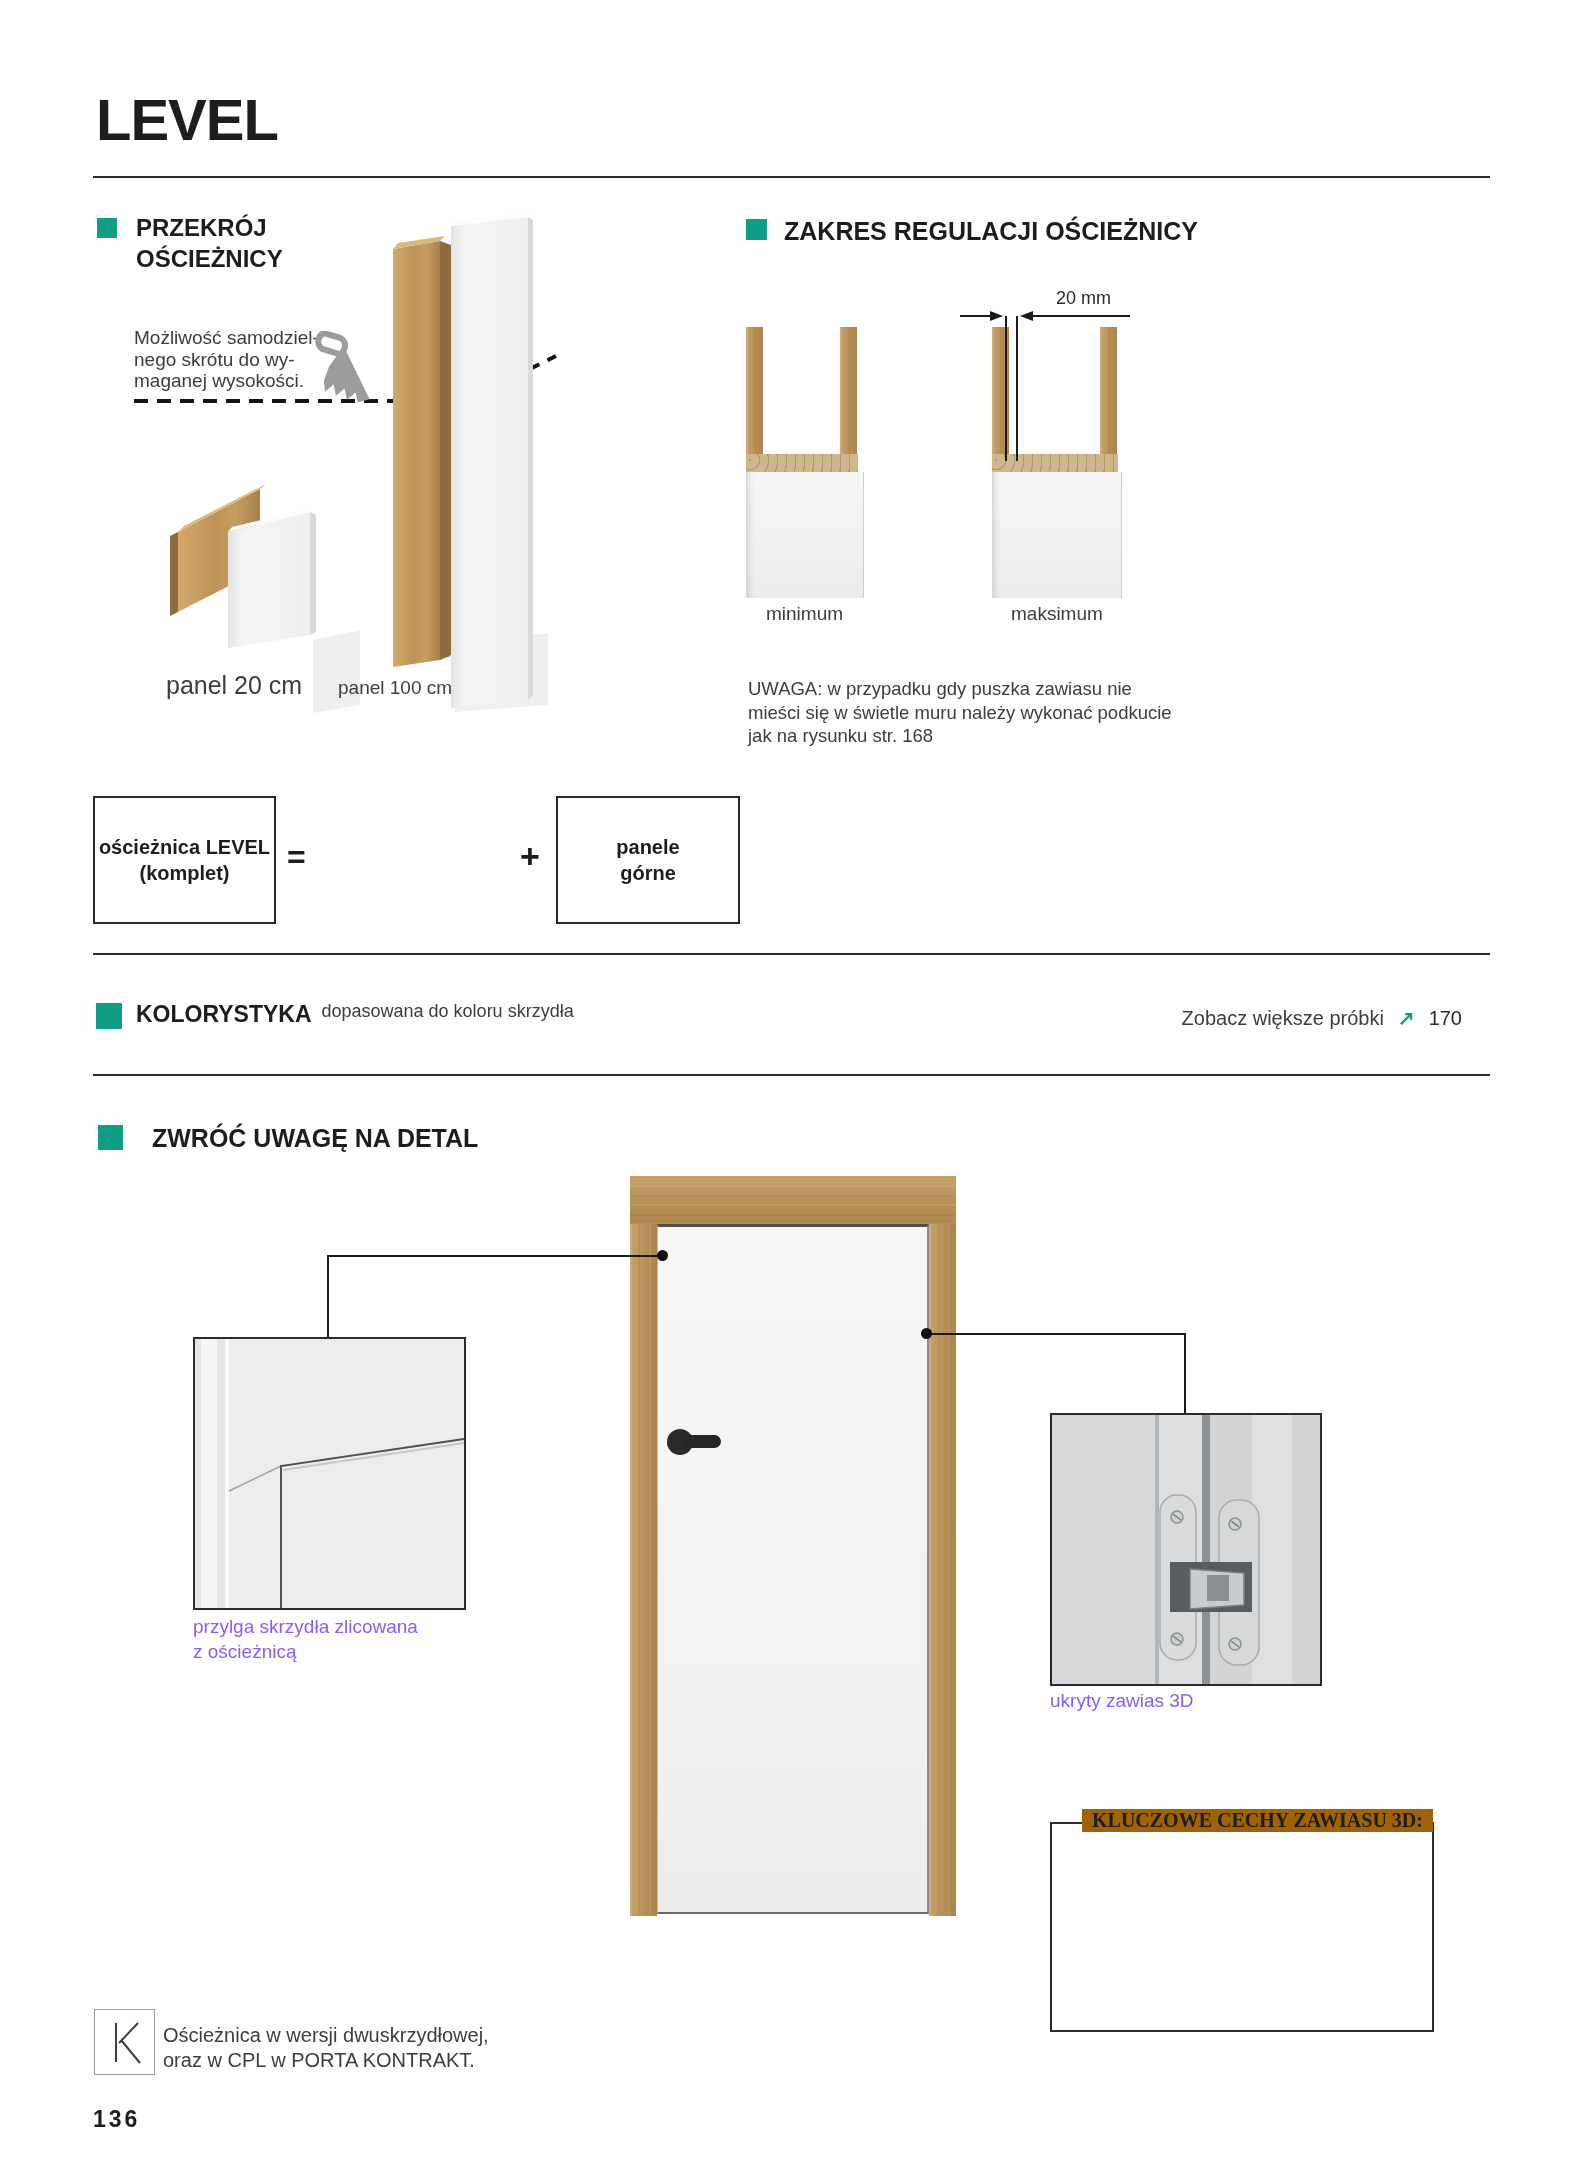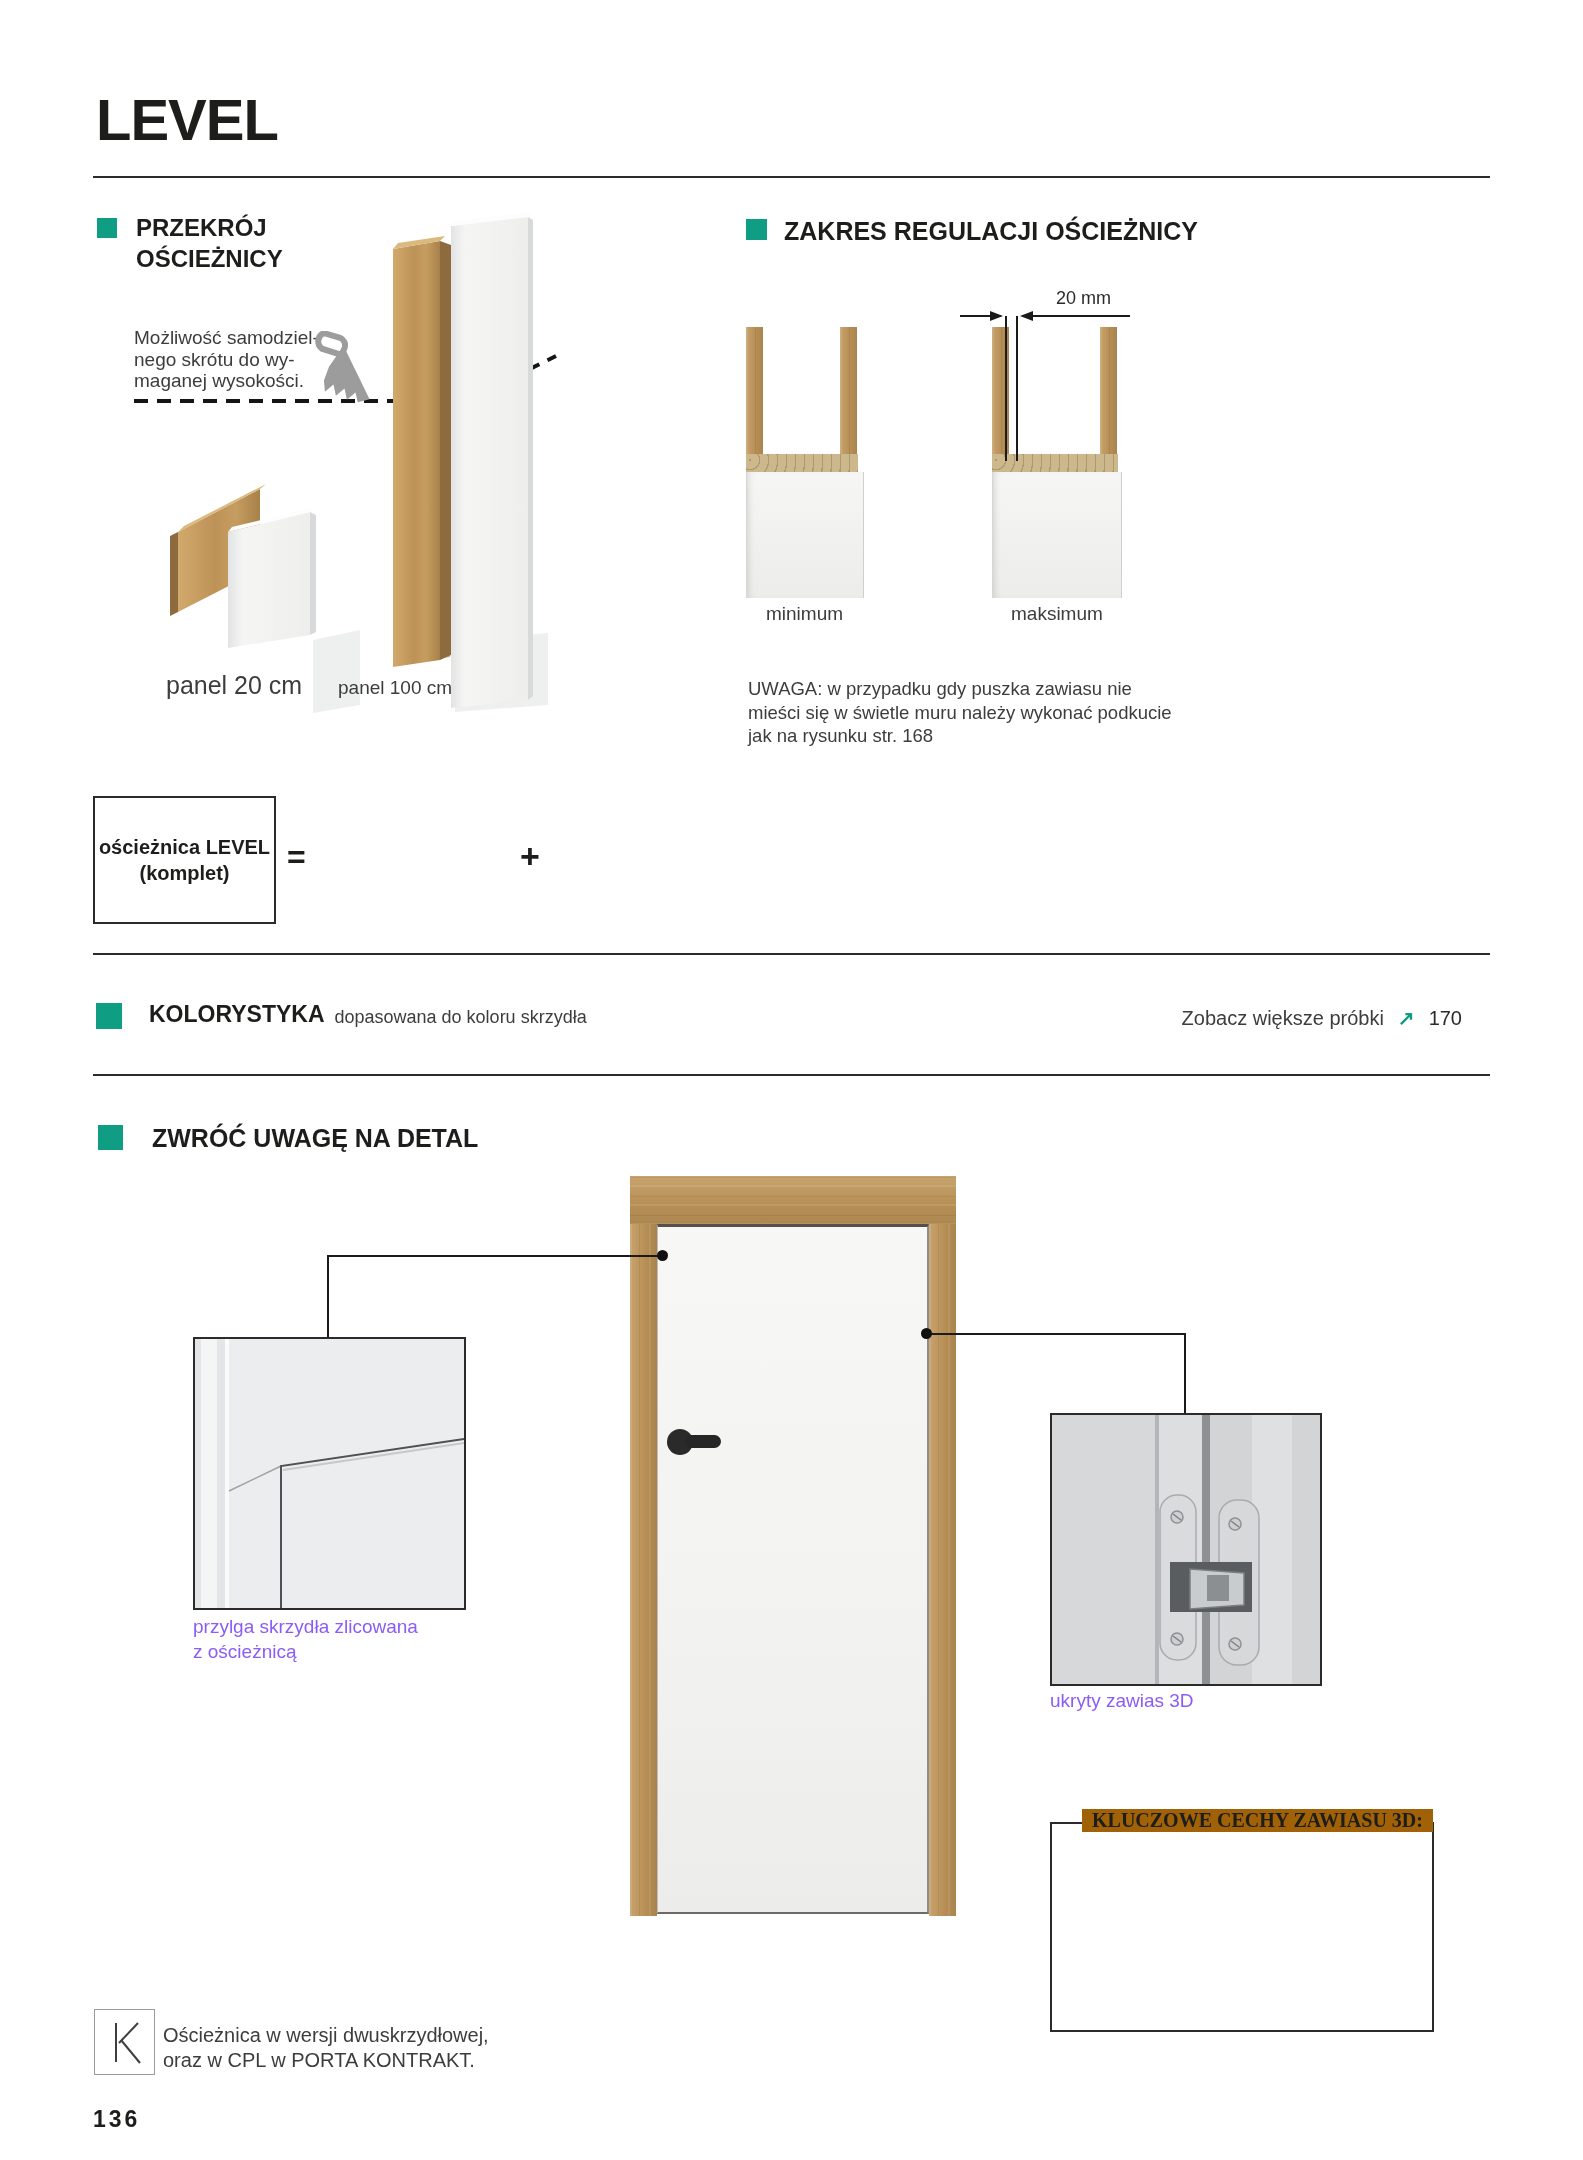--- a/index.html
+++ b/index.html
@@ -26,21 +26,21 @@
   .cdot{position:absolute;width:11px;height:11px;border-radius:50%;background:#111;}
   .detail-box{position:absolute;border:2px solid #2b2b2b;background:#ecedee;overflow:hidden;}
   .feat-box{position:absolute;border:2px solid #2b2b2b;background:#fff;}
   .feat-title{position:absolute;background:#a16207;padding:0 10px;font-weight:bold;font-size:20px;color:#1d1d1b;white-space:nowrap;font-family:Liberation Serif, serif;}
   .feat-lines{position:absolute;font-size:19px;line-height:22.5px;color:#3d3d3d;}
   .feat-lines .cont{padding-left:11px;}
   .cap{position:absolute;font-size:19px;line-height:25px;color:#8b5cf6;}
   .kbox{position:absolute;border:1.5px solid #9a9a9a;background:#fff;}
   .pagenum{position:absolute;font-weight:bold;font-size:23px;letter-spacing:3px;color:#1d1d1b;}
   .link-row{position:absolute;display:flex;align-items:center;font-size:20px;color:#3d3d3d;cursor:pointer;}
-  .kol-row{position:absolute;display:flex;align-items:flex-end;margin-left:13px;}
+  .kol-row{position:absolute;display:flex;align-items:flex-start;}
 </style>
 </head>
 <body>
 
 <div class="page">
 
   <div class="h1" style="left:96px;top:86px;">LEVEL</div>
   <div class="rule" style="top:176px;"></div>
 
   <div class="sq" style="left:97px;top:218px;width:20px;height:20px;"></div>
@@ -135,20 +135,24 @@
     <div>mieści się w świetle muru należy wykonać podkucie</div>
     <div>jak na rysunku str. 168</div>
   </div>
 
   <div class="fbox" style="left:93px;top:796px;width:179px;height:124px;">
     <div>ościeżnica LEVEL</div>
     <div>(komplet)</div>
   </div>
   <div class="op" style="left:287px;top:839px;font-size:32px;">=</div>
   <div class="op" style="left:520px;top:837px;font-size:34px;">+</div>
+  <div class="fbox" style="left:556px;top:796px;width:180px;height:124px;">
+    <div>panele</div>
+    <div>górne</div>
+  </div>
 
   <div class="rule" style="top:953px;"></div>
   <div class="sq" style="left:96px;top:1003px;width:26px;height:26px;"></div>
   <div class="kol-row" style="left:136px;top:1001px;">
     <span class="h2" style="position:static;font-size:23px;">KOLORYSTYKA</span>
     <span style="font-size:18px;color:#3d3d3d;margin-left:10px;">dopasowana do koloru skrzydła</span>
   </div>
   <div class="link-row" style="top:1006px;right:121px;">
     <span>Zobacz większe próbki</span>
     <span style="color:#0f9e83;font-weight:bold;margin:0 14px;font-size:20px;">↗</span>

